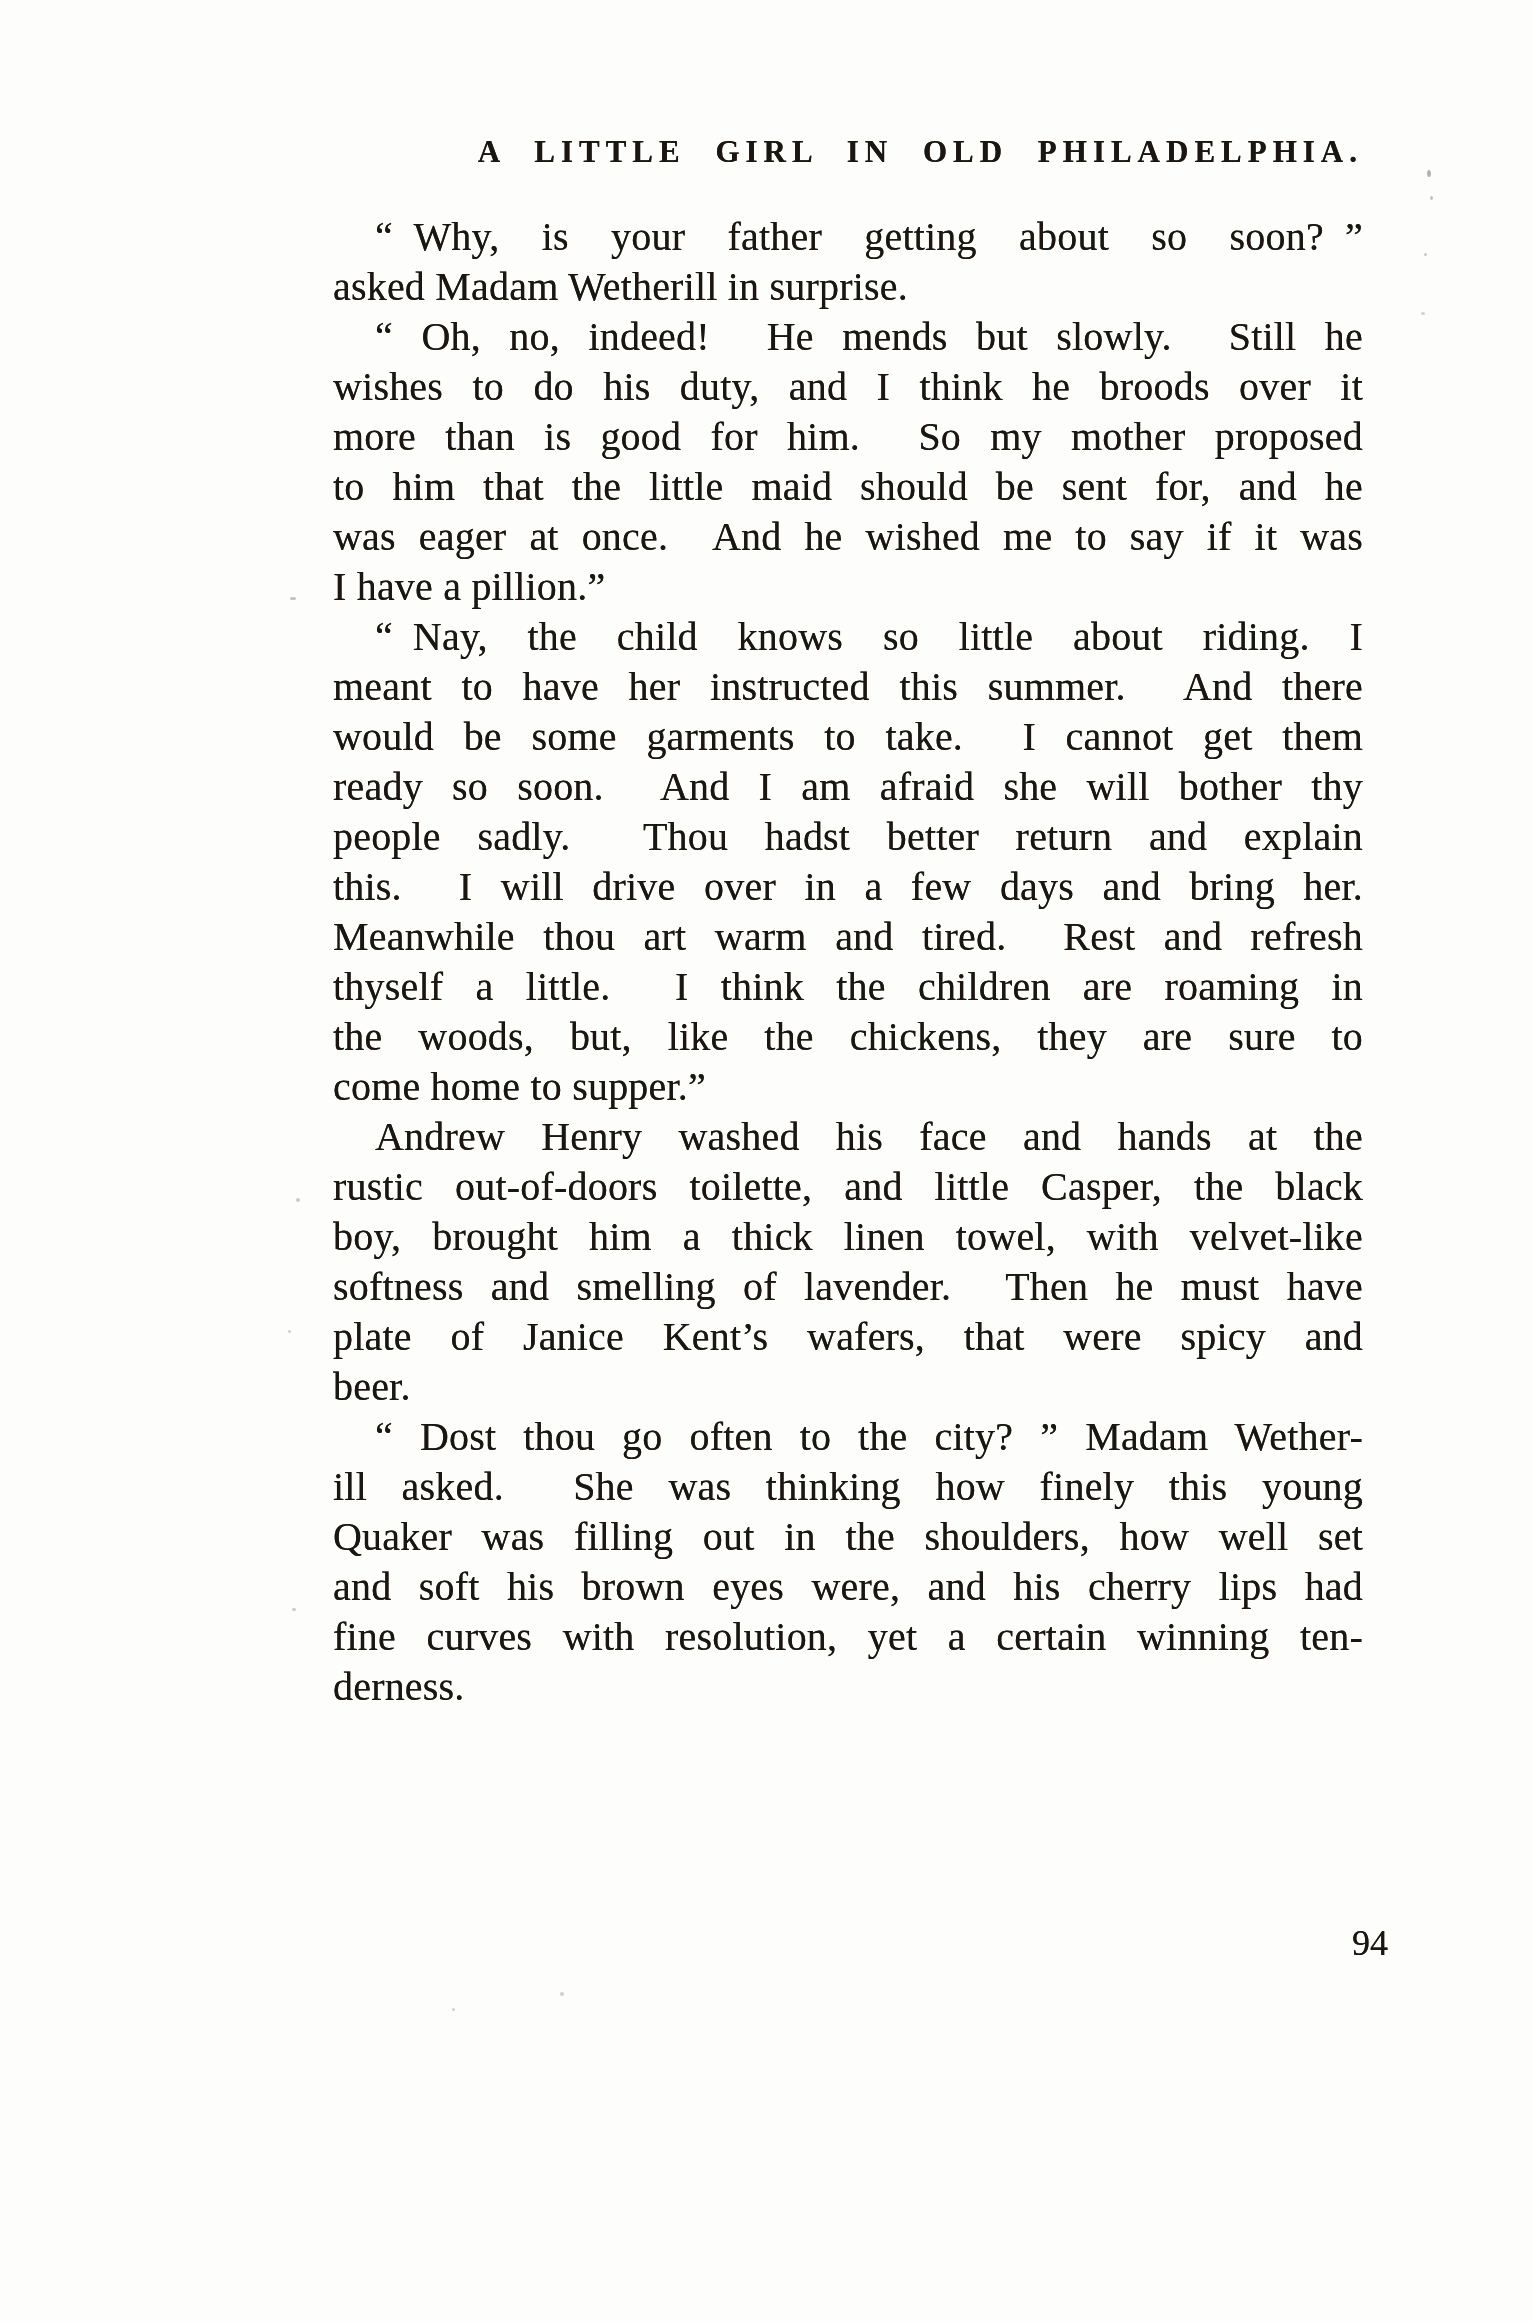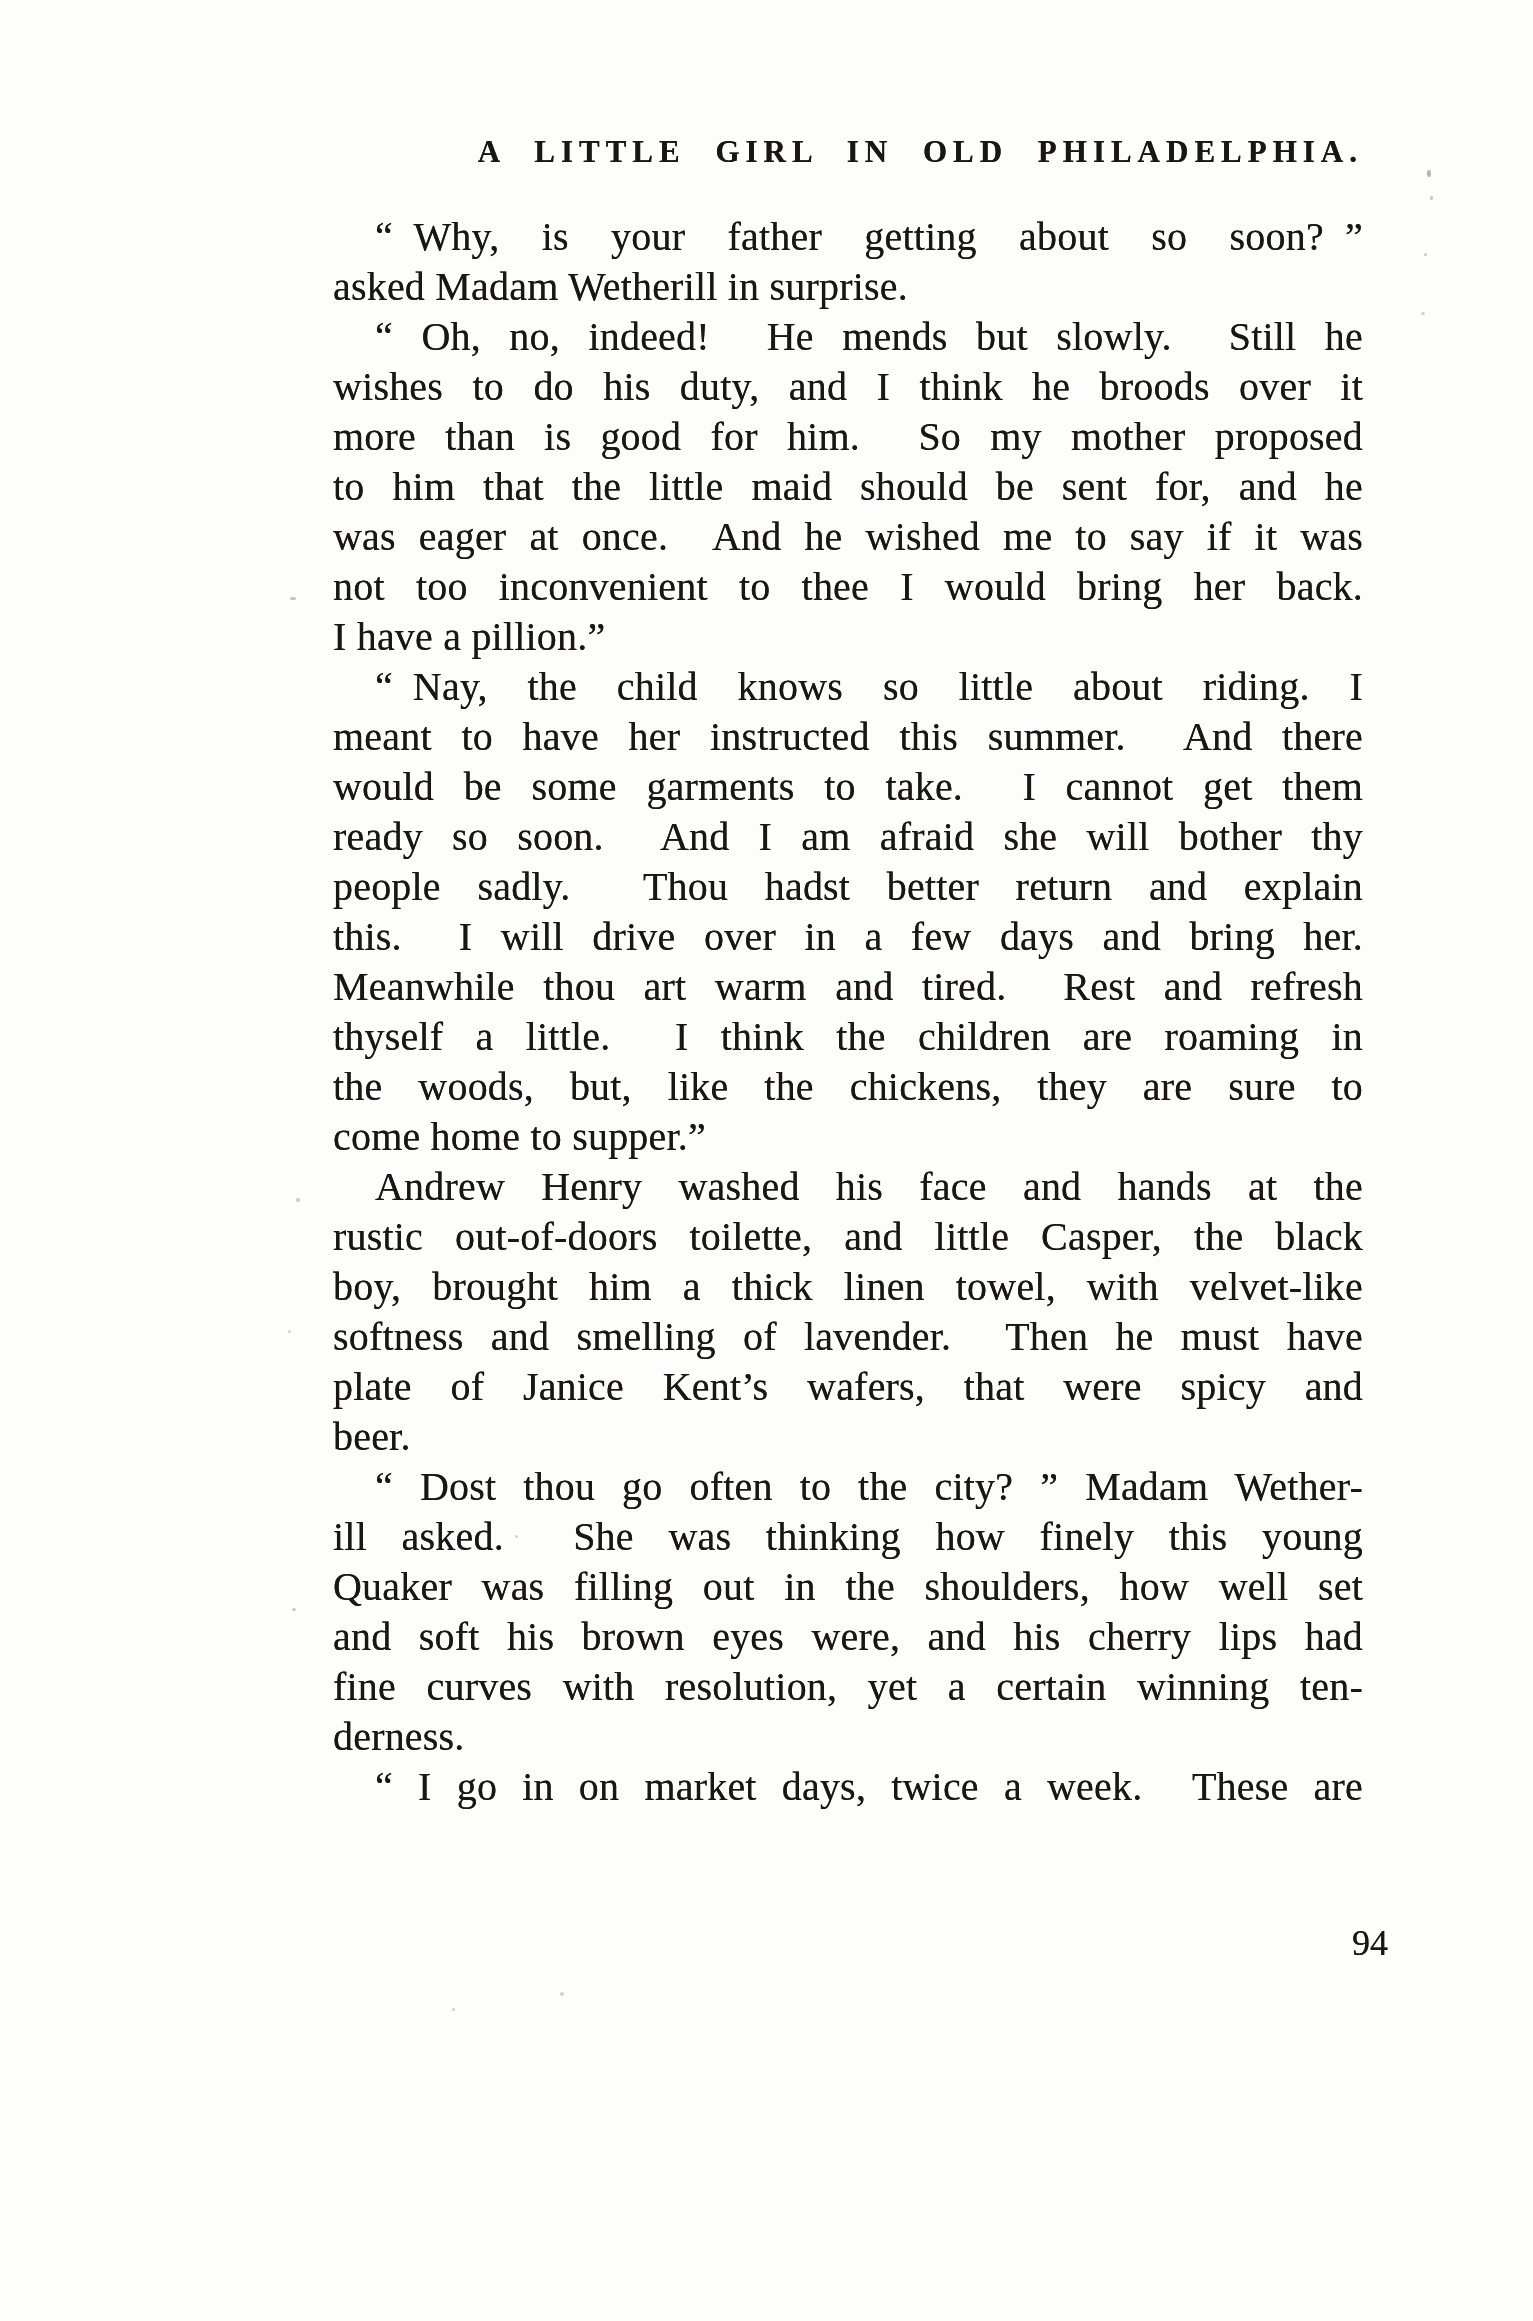--- a/index.html
+++ b/index.html
@@ -44,21 +44,20 @@
   <div class="running-header">A LITTLE GIRL IN OLD PHILADELPHIA.</div>
 
   <div class="text-block">
       <div class="line indent">“ Why,  is  your  father  getting  about  so  soon? ”</div>
       <div class="line end">asked Madam Wetherill in surprise.</div>
       <div class="line indent">“ Oh, no, indeed!  He mends but slowly.  Still he</div>
       <div class="line">wishes to do his duty, and I think he broods over it</div>
       <div class="line">more than is good for him.  So my mother proposed</div>
       <div class="line">to him that the little maid should be sent for, and he</div>
       <div class="line">was eager at once.  And he wished me to say if it was</div>
-      <div class="line">not too inconvenient to thee I would bring her back.</div>
       <div class="line end">I have a pillion.”</div>
       <div class="line indent">“ Nay,  the  child  knows  so  little  about  riding.  I</div>
       <div class="line">meant to have her instructed this summer.  And there</div>
       <div class="line">would be some garments to take.  I cannot get them</div>
       <div class="line">ready so soon.  And I am afraid she will bother thy</div>
       <div class="line">people sadly.  Thou hadst better return and explain</div>
       <div class="line">this.  I will drive over in a few days and bring her.</div>
       <div class="line">Meanwhile thou art warm and tired.  Rest and refresh</div>
       <div class="line">thyself a little.  I think the children are roaming in</div>
       <div class="line">the woods, but, like the chickens, they are sure to</div>
@@ -68,21 +67,20 @@
       <div class="line">boy, brought him a thick linen towel, with velvet-like</div>
       <div class="line">softness and smelling of lavender.  Then he must have</div>
       <div class="line">plate  of  Janice  Kent’s  wafers,  that  were  spicy  and</div>
       <div class="line end">beer.</div>
       <div class="line indent">“ Dost thou go often to the city? ” Madam Wether-</div>
       <div class="line">ill asked.  She was thinking how finely this young</div>
       <div class="line">Quaker was filling out in the shoulders, how well set</div>
       <div class="line">and soft his brown eyes were, and his cherry lips had</div>
       <div class="line">fine curves with resolution, yet a certain winning ten-</div>
       <div class="line end">derness.</div>
-      <div class="line indent">“ I go in on market days, twice a week.  These are</div>
     </div>
 
   <div class="page-number">94</div>
 
   <div>
     <span class="speck" style="left:1427px;top:170px;width:4px;height:7px;opacity:.5"></span>
     <span class="speck" style="left:1430px;top:196px;width:3px;height:4px;opacity:.4"></span>
     <span class="speck" style="left:1424px;top:253px;width:3px;height:3px;opacity:.35"></span>
     <span class="speck" style="left:1421px;top:312px;width:4px;height:3px;opacity:.3"></span>
     <span class="speck" style="left:290px;top:597px;width:6px;height:3px;opacity:.4"></span>

